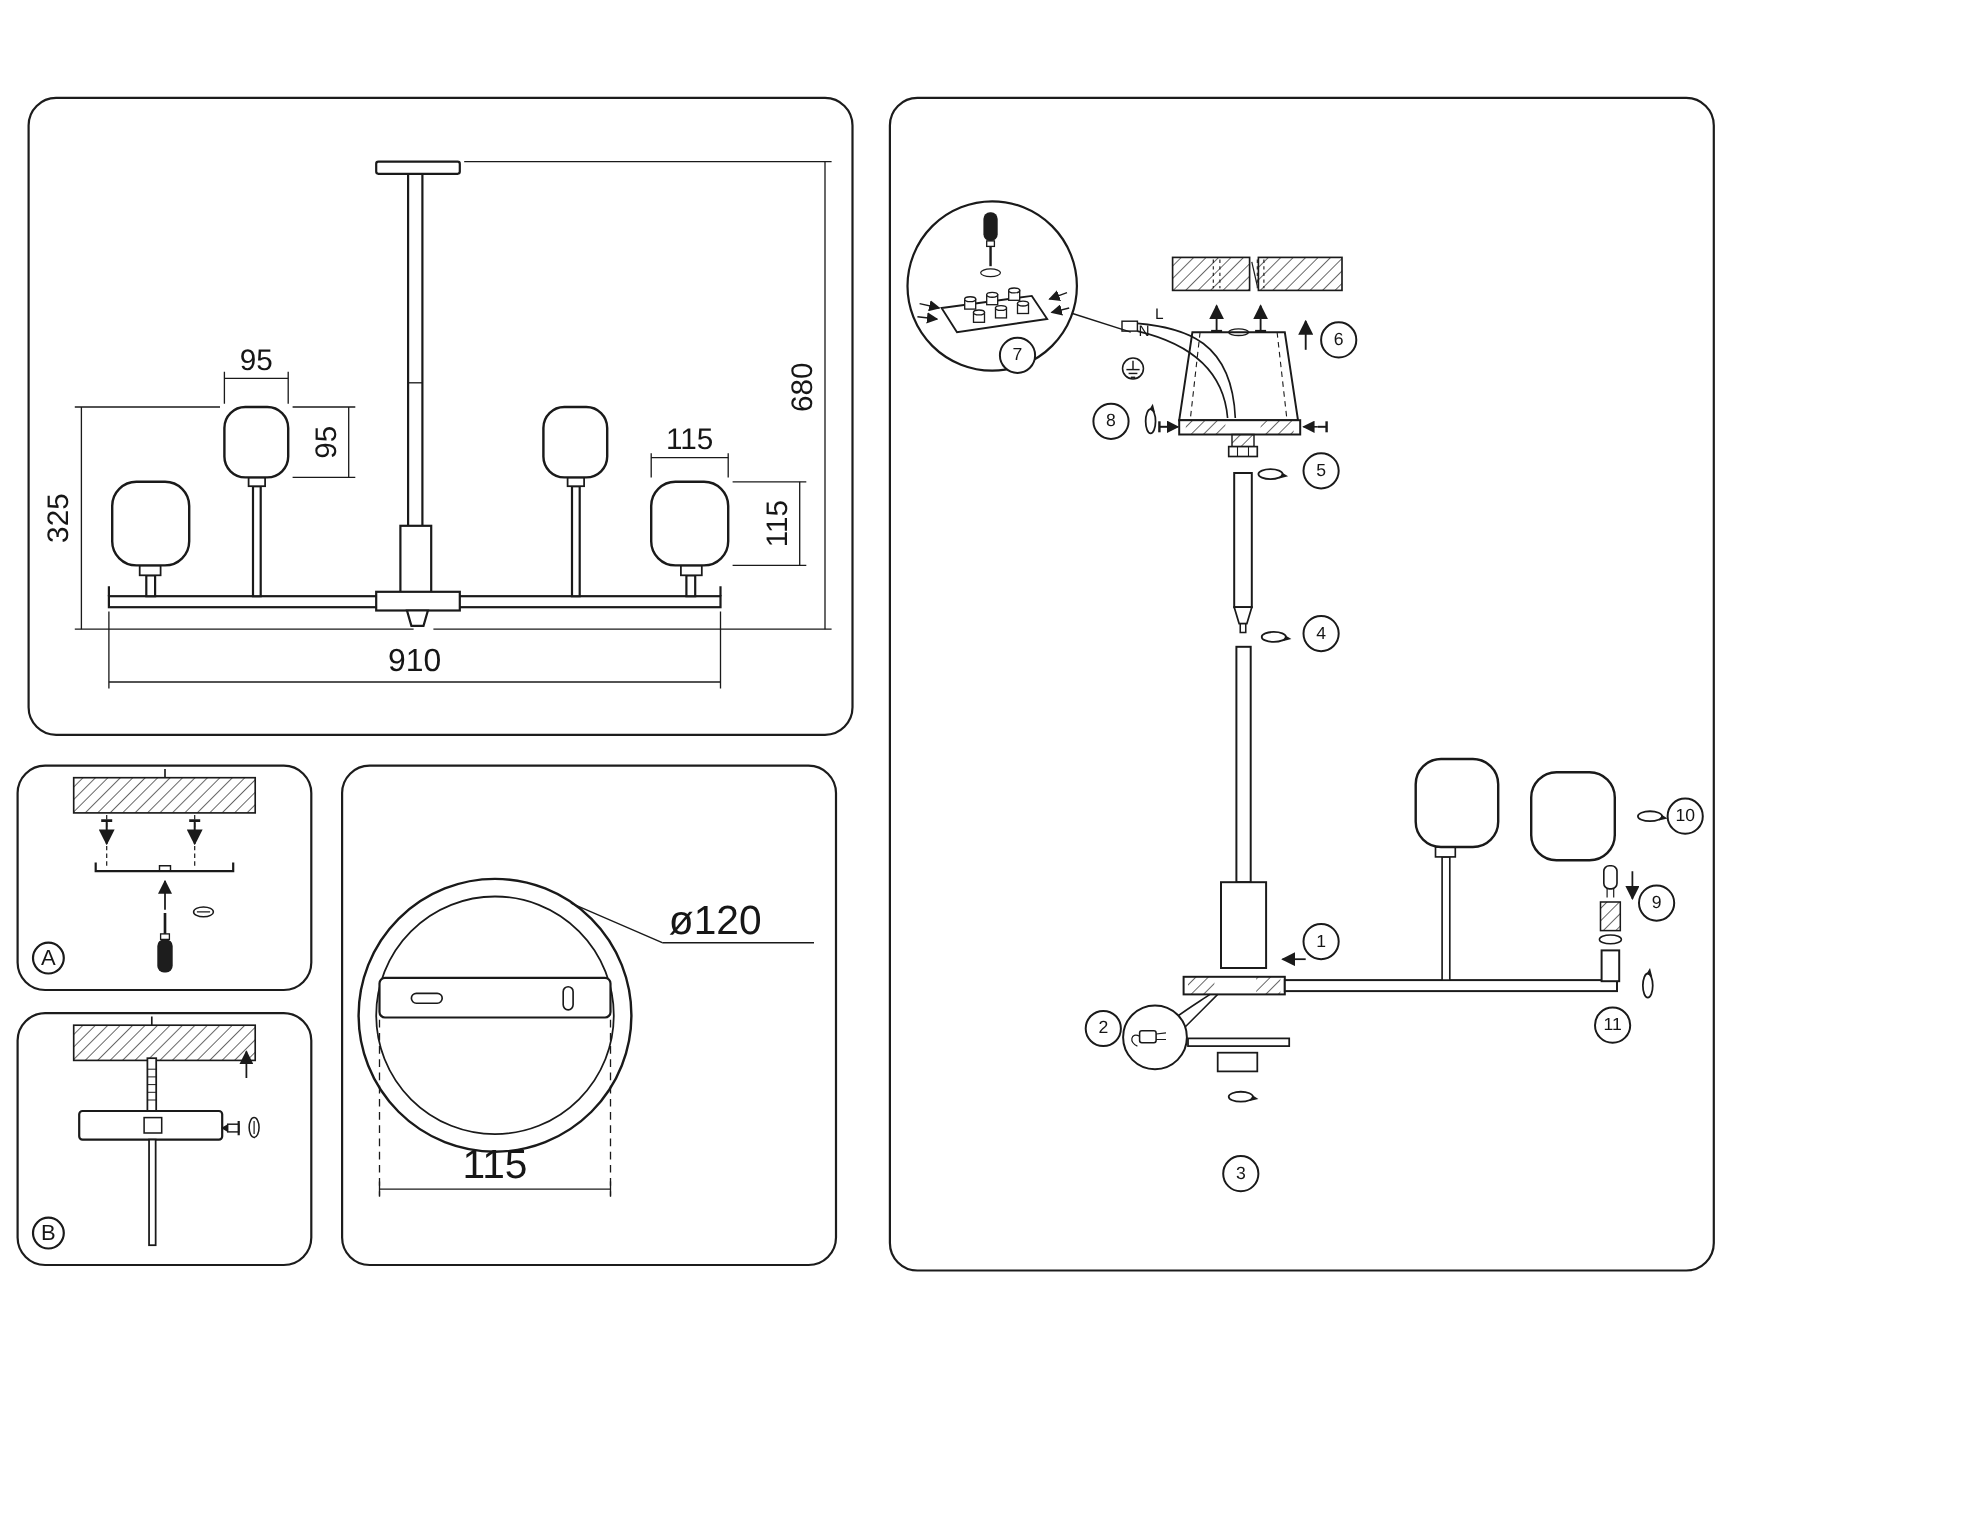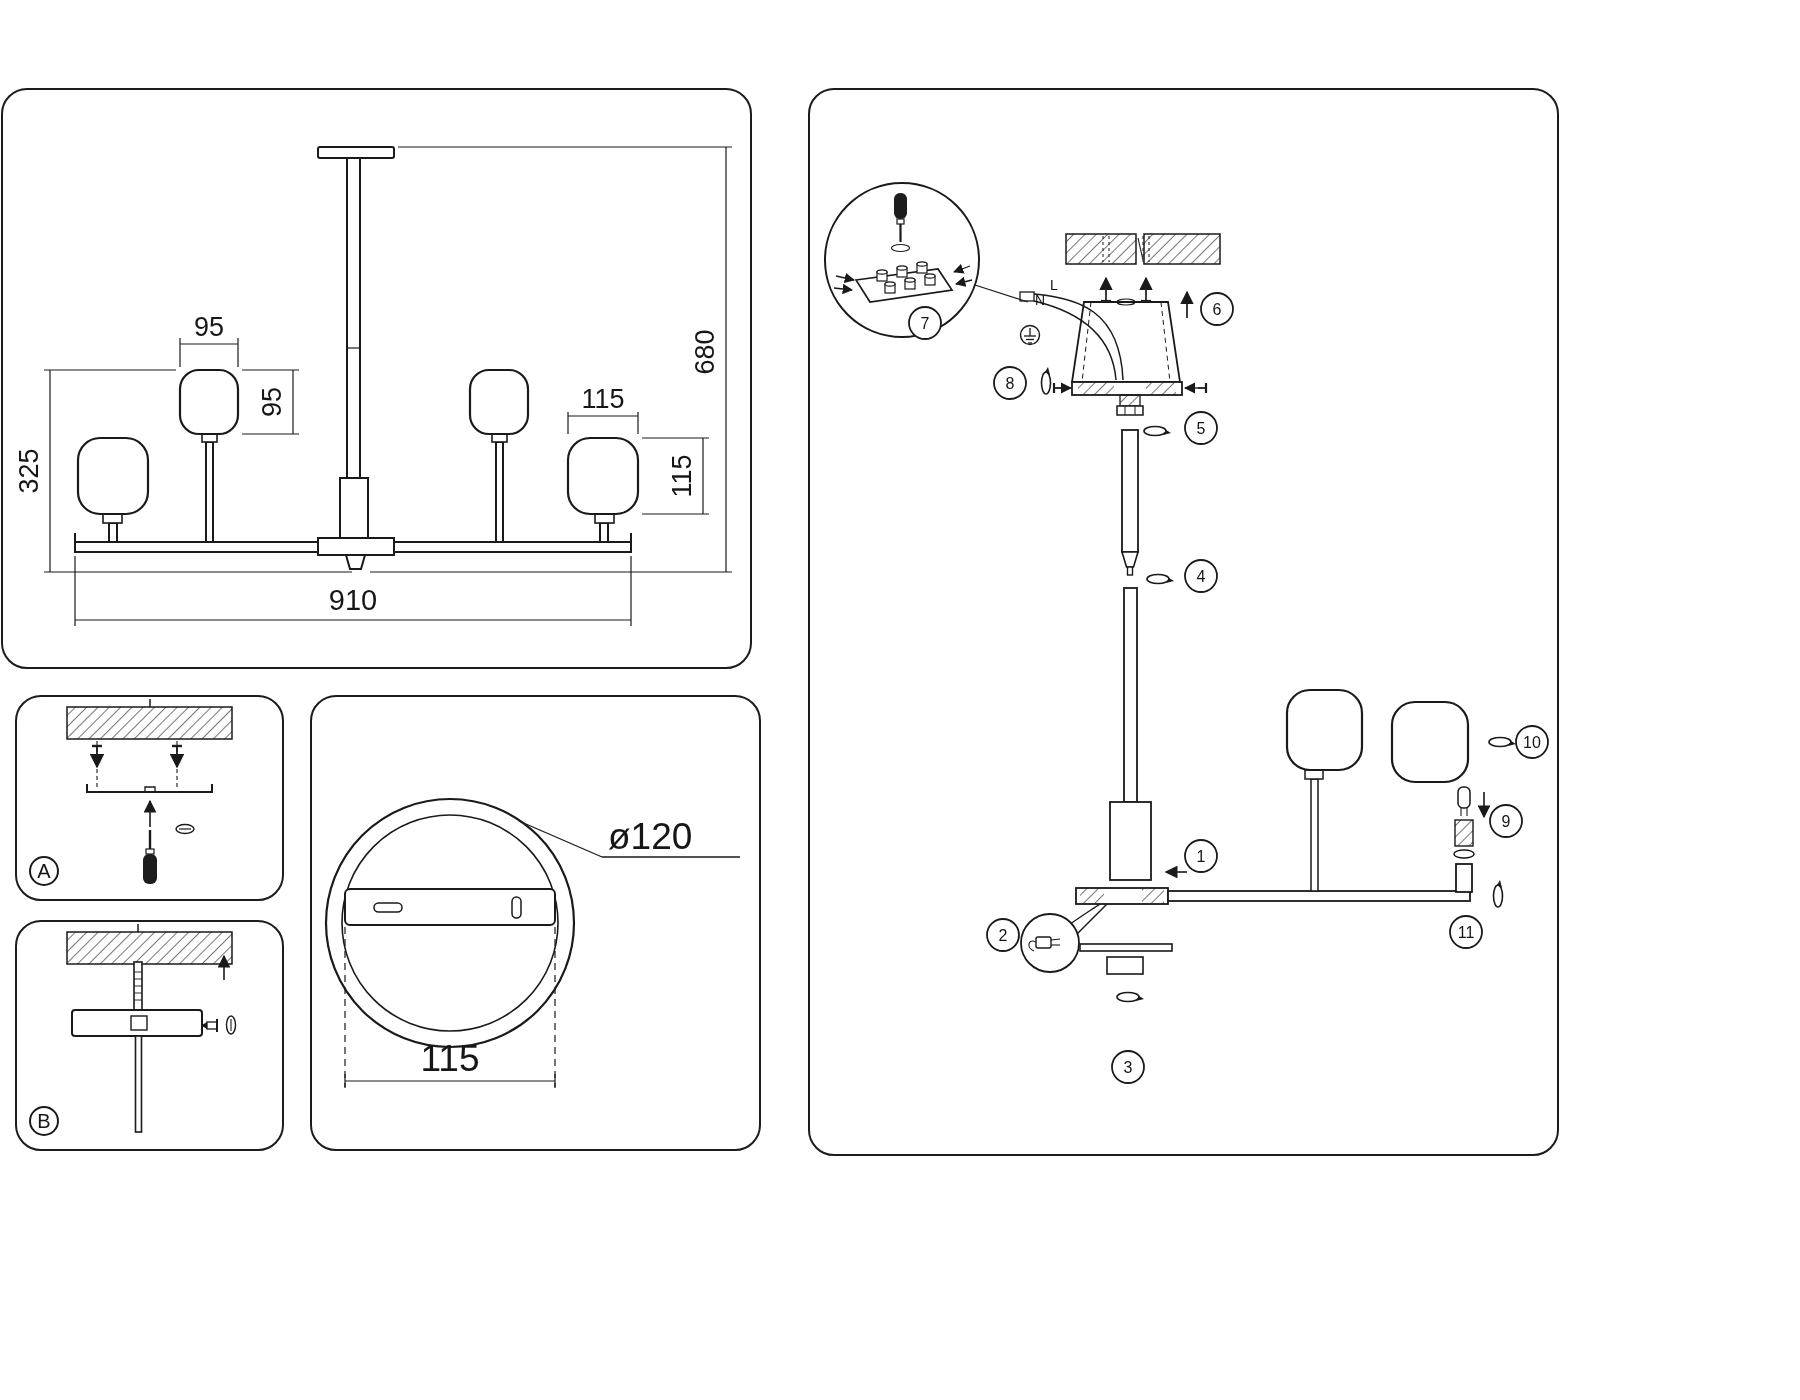--- a/index.html
+++ b/index.html
@@ -1,18 +1,18 @@
 <!DOCTYPE html>
 <html><head>
 <meta charset="utf-8">
 <style>
   html,body{margin:0;padding:0;}
   body{width:1800px;height:1400px;background:#fff;position:relative;font-family:"Liberation Sans",sans-serif;overflow:hidden;}
   .panel{position:absolute;border:2.5px solid #1c1c1c;border-radius:26px;background:#fff;}
-  #panel-dims{left:1px;top:88px;width:747px;height:577px;}
+  #panel-dims{left:25px;top:88px;width:747px;height:577px;}
   #panel-a{left:15px;top:695px;width:265px;height:202px;}
   #panel-b{left:15px;top:920px;width:265px;height:227px;}
   #panel-canopy{left:310px;top:695px;width:447px;height:452px;}
   #panel-assembly{left:808px;top:88px;width:747px;height:1064px;}
   svg{display:block;width:100%;height:100%;}
   text{font-family:"Liberation Sans",sans-serif;fill:#161616;}
   .dim{font-size:27px;}
   .dim-big{font-size:29px;}
   .big{font-size:37px;}
   .badge-num{font-size:16px;}

